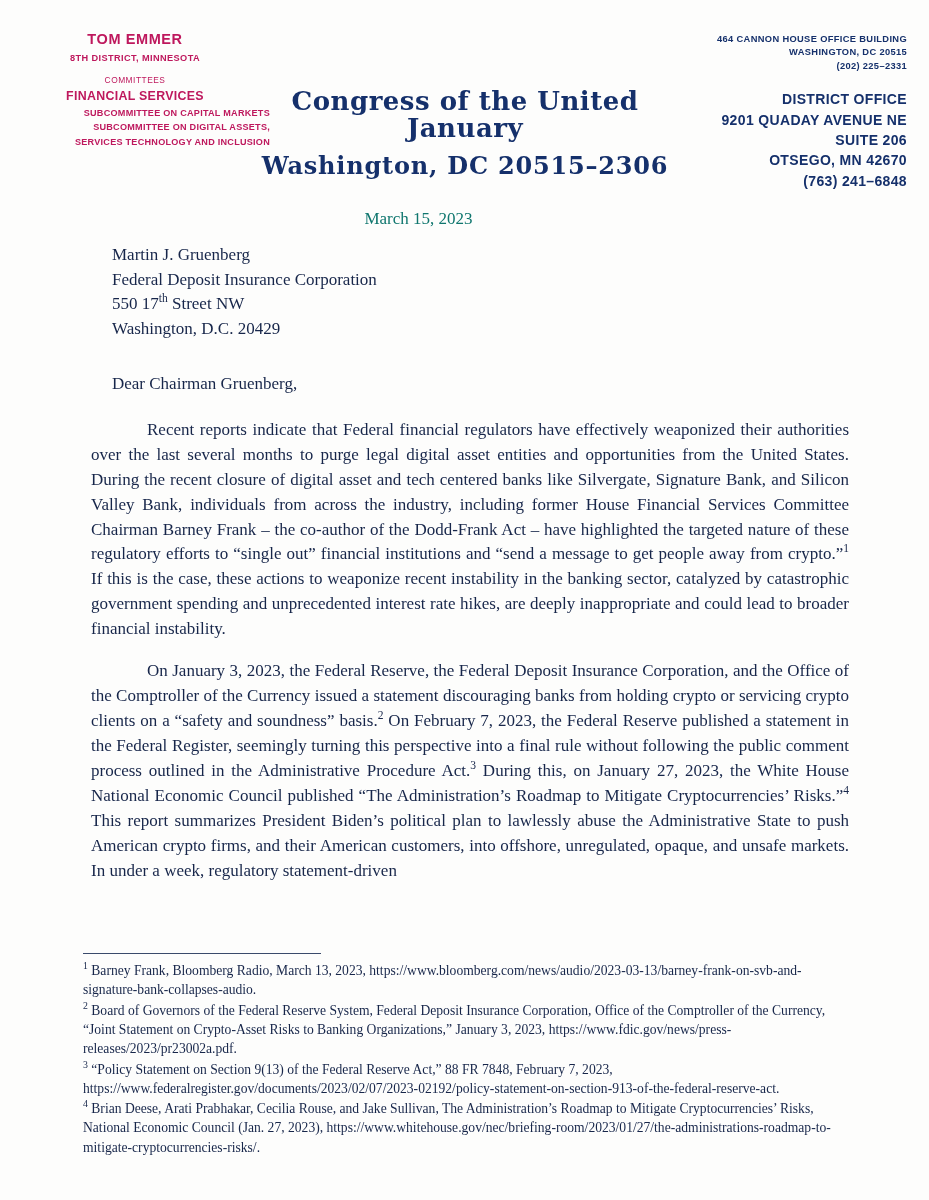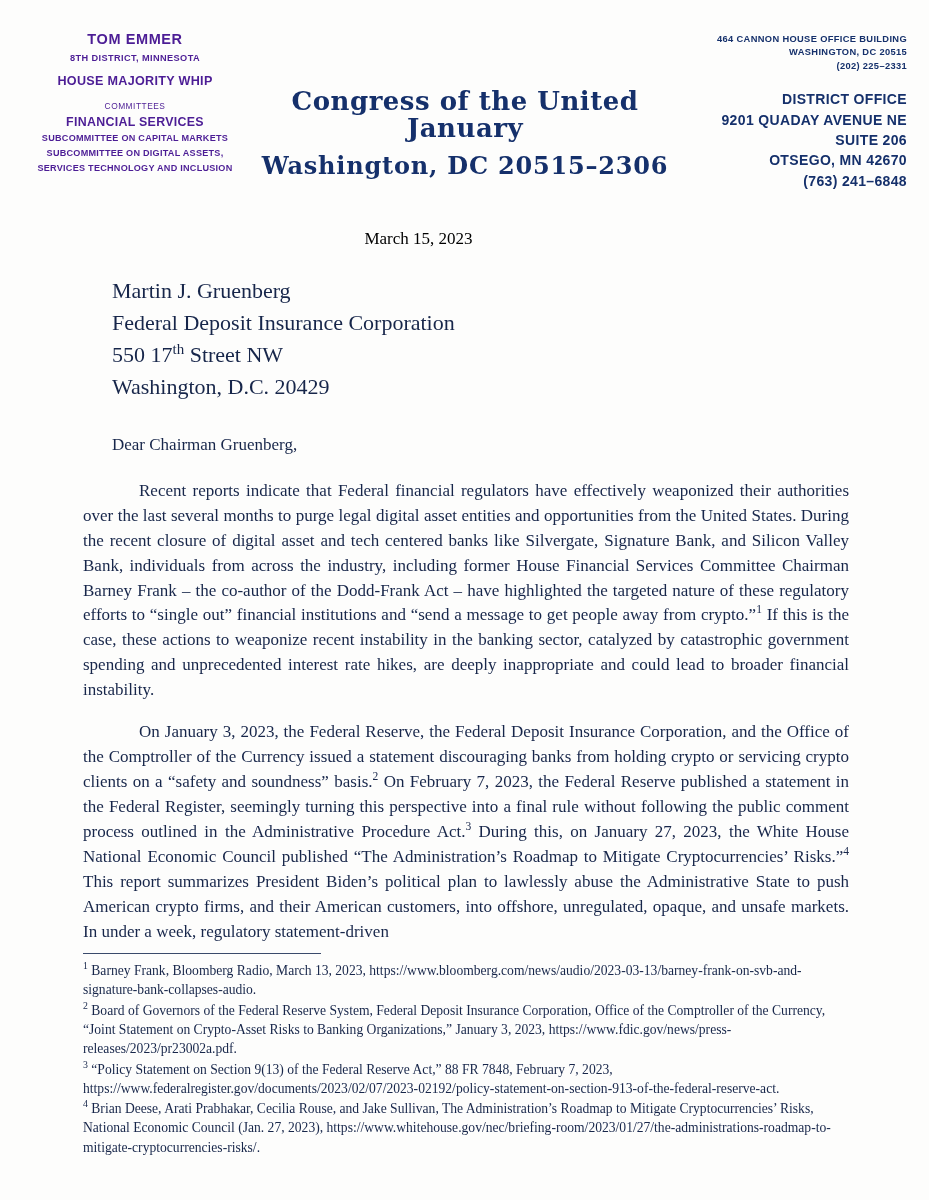--- a/index.html
+++ b/index.html
@@ -28,21 +28,21 @@
   .letterhead {
     position: relative;
     height: 185px;
   }
   .lh-left {
     position: absolute;
     left: 0;
     top: 30px;
     width: 270px;
     text-align: center;
-    color: #4c1d95;
+    color: #be185d;
     line-height: 1.32;
   }
   .lh-left .name {
     font-family: "Liberation Sans", sans-serif;
     font-size: 14.5px;
     font-weight: 700;
     letter-spacing: 0.6px;
   }
   .lh-left .district {
     font-family: "Liberation Sans", sans-serif;
@@ -72,20 +72,21 @@
     letter-spacing: 0.3px;
     margin-top: 2px;
   }
   .lh-left .subcommittee {
     font-family: "Liberation Sans", sans-serif;
     font-size: 9.1px;
     font-weight: 700;
     letter-spacing: 0.25px;
     margin-top: 3px;
     line-height: 1.28;
+    text-align: right;
   }
 
   .lh-center {
     position: absolute;
     left: 230px;
     top: 88px;
     width: 470px;
     text-align: center;
     color: #15306b;
   }
@@ -129,48 +130,48 @@
     margin-top: 16px;
   }
   .lh-right .block2 .addr-line {
     font-size: 14px;
   }
 
   
   .date {
     text-align: center;
     font-size: 17px;
-    margin-top: 44px;
+    margin-top: 24px;
     padding-right: 92px;
-    color: #000000;
+    color: #0f766e;
   }
   .addressee {
-    margin-top: 26px;
+    margin-top: 14px;
     margin-left: 112px;
-    font-size: 22px;
+    font-size: 17px;
     line-height: 1.45;
     color: #17264a;
   }
   .salutation {
     margin-top: 32px;
     margin-left: 112px;
     font-size: 17px;
     color: #17264a;
   }
   .body-block {
     margin-top: 24px;
     margin-left: 83px;
     margin-right: 80px;
     font-size: 17px;
     line-height: 1.47;
     text-align: justify;
     color: #17264a;
   }
   .body-block p {
-    margin: 0 0 17px 0;
+    margin: 0 0 17px 8px;
     text-indent: 56px;
   }
   sup {
     font-size: 0.68em;
     vertical-align: super;
     line-height: 0;
   }
 
   
   .footnotes {
@@ -200,21 +201,20 @@
 </head>
 <body>
 
 <div class="page">
 
   <div class="letterhead">
 
     <div class="lh-left">
       <div class="name">TOM EMMER</div>
       <div class="district">8TH DISTRICT, MINNESOTA</div>
-      <div class="role">HOUSE MAJORITY WHIP</div>
       <div class="committees-label">COMMITTEES</div>
       <div class="committee">FINANCIAL SERVICES</div>
       <div class="subcommittee">SUBCOMMITTEE ON CAPITAL MARKETS</div>
       <div class="subcommittee">SUBCOMMITTEE ON DIGITAL ASSETS,</div>
       <div class="subcommittee">SERVICES TECHNOLOGY AND INCLUSION</div>
     </div>
 
     <div class="lh-center">
       <div class="title-main">Congress of the United January</div>
       <div class="title-city">Washington, DC 20515–2306</div>

